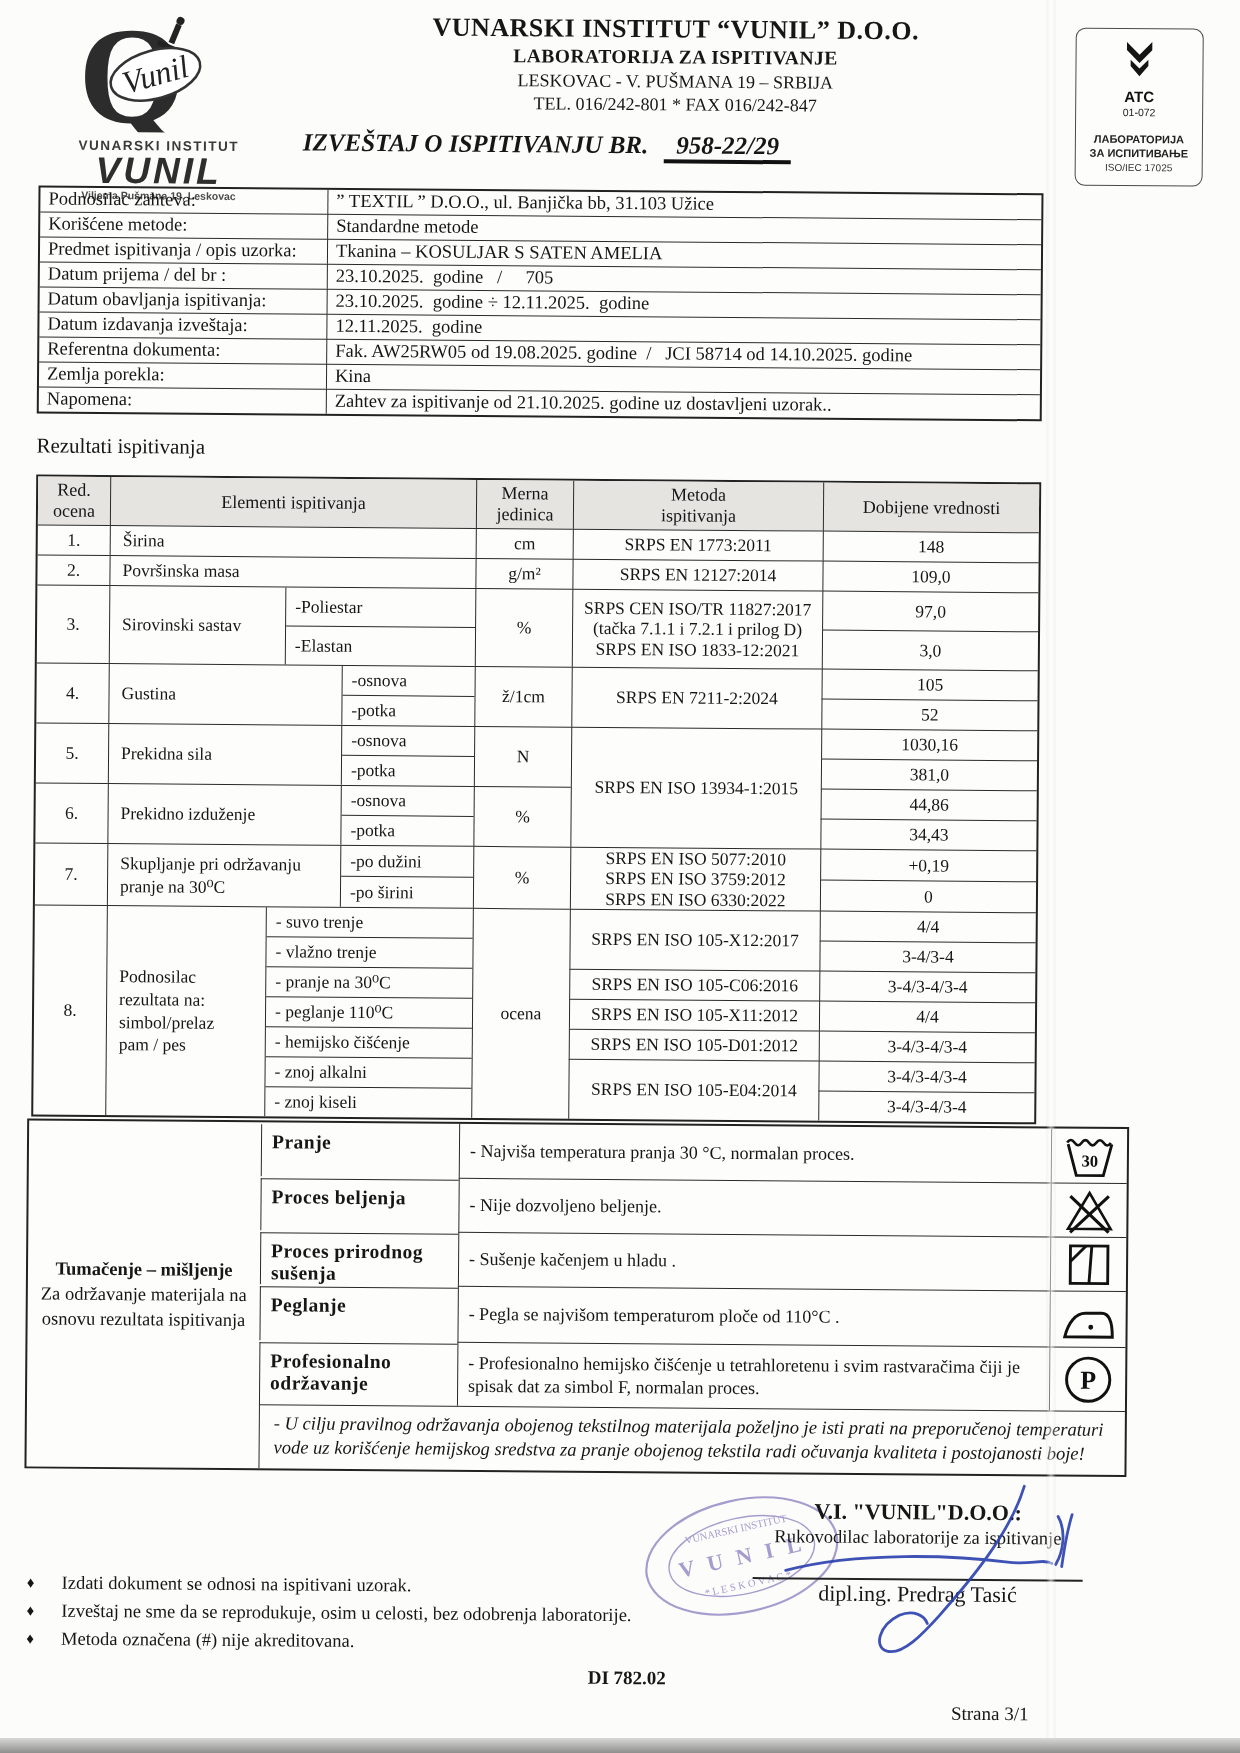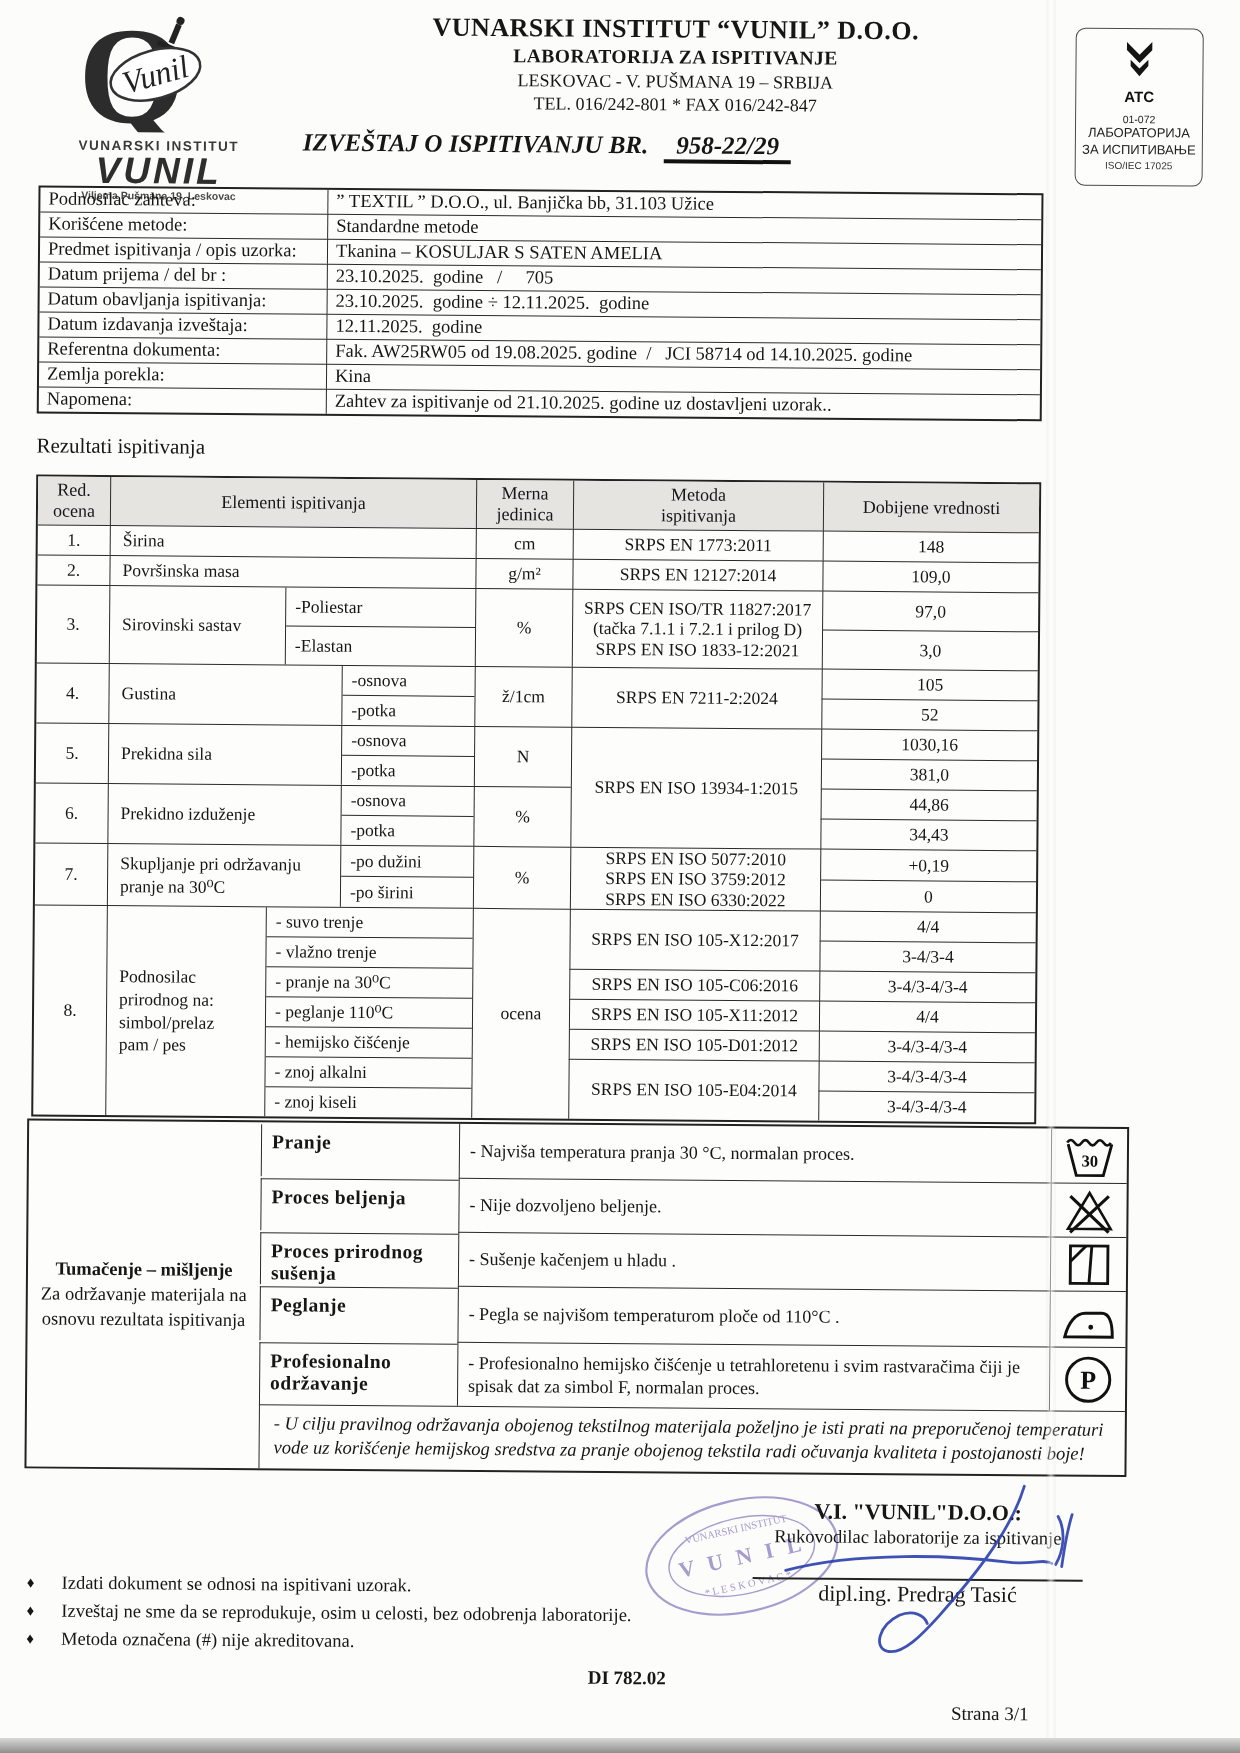--- a/index.html
+++ b/index.html
@@ -23,22 +23,22 @@
   .inst { font-weight:bold; font-size:26px; letter-spacing:0.5px; }
   .lab  { font-weight:bold; font-size:19.5px; margin-top:2px; letter-spacing:0.5px;}
   .addr { font-size:18px; margin-top:3px; }
   .tel  { font-size:18px; margin-top:2px; }
   .report-row { text-align:left; margin:16px 0 0 28px; font-weight:bold; font-style:italic; font-size:25px; }
   .report-no { margin-left:16px; border-bottom:4px solid #111; padding:0 12px 1px; }
   .badge-col { width:138px; padding-top:16px; }
   .badge { border:1.8px solid #4a4a4a; border-radius:10px; width:128px; height:158px;
            text-align:center; padding-top:6px; font-family:"Liberation Sans",sans-serif; background:#fdfdfb;}
   .badge .bname { font-weight:bold; font-size:15px; margin-top:1px; color:#111;}
-  .badge .bcode { font-size:10.5px; margin-top:8px; color:#222;}
-  .badge .bcyr  { font-size:13px; font-weight:normal; line-height:1.3; color:#222;}
+  .badge .bcode { font-size:10.5px; margin-top:1px; color:#222;}
+  .badge .bcyr  { font-size:11px; font-weight:bold; margin-top:14px; line-height:1.3; color:#222;}
   .badge .biso  { font-size:10px; margin-top:1px; color:#333;}
 
   
   .igrid { display:grid; grid-template-columns:287px 1fr; width:1005px; margin:7px 0 0 40px;
            border:2.6px solid #222; font-size:18.5px; background:#fdfdfb;}
   .ig { border-top:1.4px solid #2a2a2a; min-height:24px; display:flex; align-items:center; padding:1px 8px 2px; }
   .ig.val { border-left:1.5px solid #2a2a2a; }
   .ig.nbt { border-top:none; }
 
   .rez-heading { margin:20px 0 0 40px; font-size:21px; }
@@ -267,21 +267,21 @@
       <div>SRPS EN ISO 3759:2012</div>
       <div>SRPS EN ISO 6330:2022</div>
     </div>
     <div class="rg" style="grid-column:5;grid-row:12">+0,19</div>
     <div class="rg" style="grid-column:5;grid-row:13">0</div>
 
     <div class="rg nbl" style="grid-column:1;grid-row:14/span 7">8.</div>
     <div class="rg el-split" style="grid-column:2;grid-row:14/span 7">
       <div class="el-main col em158">
         <div>Podnosilac</div>
-        <div>prirodnog na:</div>
+        <div>rezultata na:</div>
         <div>simbol/prelaz</div>
         <div>pam / pes</div>
       </div>
       <div class="el-subs">
         <div class="el-sub">- suvo trenje</div>
         <div class="el-sub">- vlažno trenje</div>
         <div class="el-sub">- pranje na 30⁰C</div>
         <div class="el-sub">- peglanje 110⁰C</div>
         <div class="el-sub">- hemijsko čišćenje</div>
         <div class="el-sub">- znoj alkalni</div>

